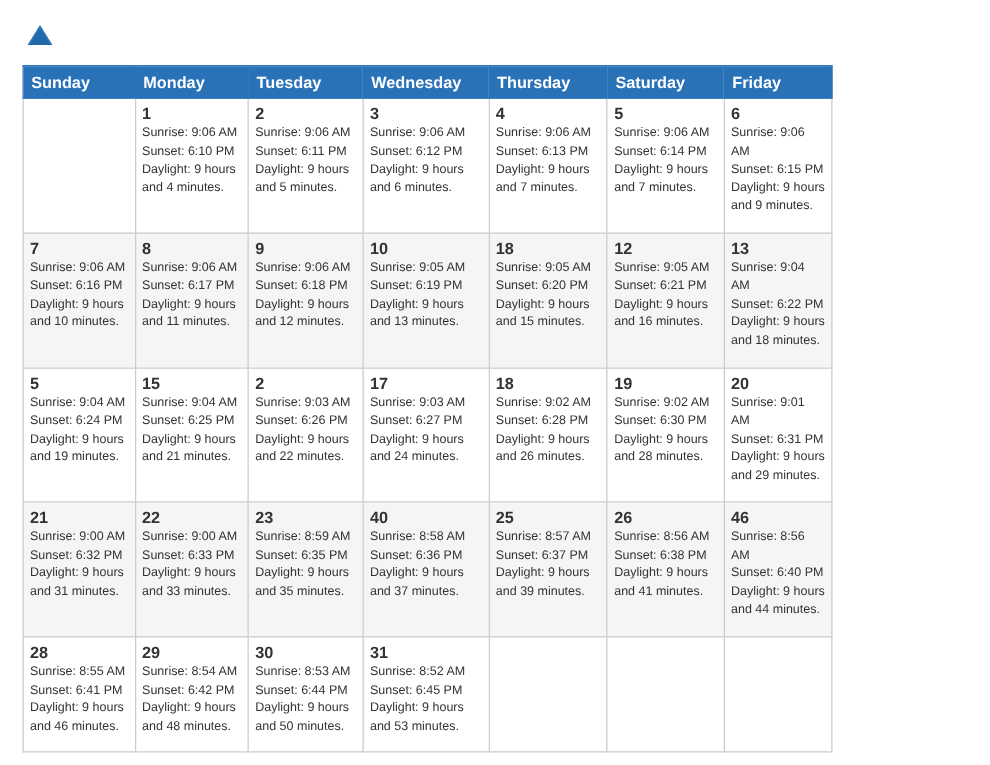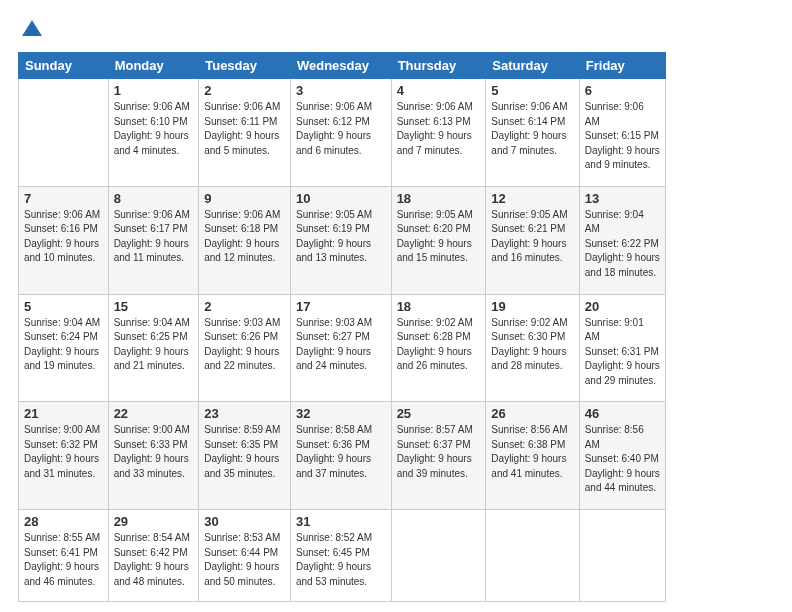--- a/index.html
+++ b/index.html
@@ -223,21 +223,21 @@
           </td>
           <td>
             <span class="day-number">22</span>
             <div class="day-info">Sunrise: 9:00 AM<br>Sunset: 6:33 PM<br>Daylight: 9 hours and 33 minutes.</div>
           </td>
           <td>
             <span class="day-number">23</span>
             <div class="day-info">Sunrise: 8:59 AM<br>Sunset: 6:35 PM<br>Daylight: 9 hours and 35 minutes.</div>
           </td>
           <td>
-            <span class="day-number">32</span>
+            <span class="day-number">40</span>
             <div class="day-info">Sunrise: 8:58 AM<br>Sunset: 6:36 PM<br>Daylight: 9 hours and 37 minutes.</div>
           </td>
           <td>
             <span class="day-number">25</span>
             <div class="day-info">Sunrise: 8:57 AM<br>Sunset: 6:37 PM<br>Daylight: 9 hours and 39 minutes.</div>
           </td>
           <td>
             <span class="day-number">26</span>
             <div class="day-info">Sunrise: 8:56 AM<br>Sunset: 6:38 PM<br>Daylight: 9 hours and 41 minutes.</div>
           </td>

